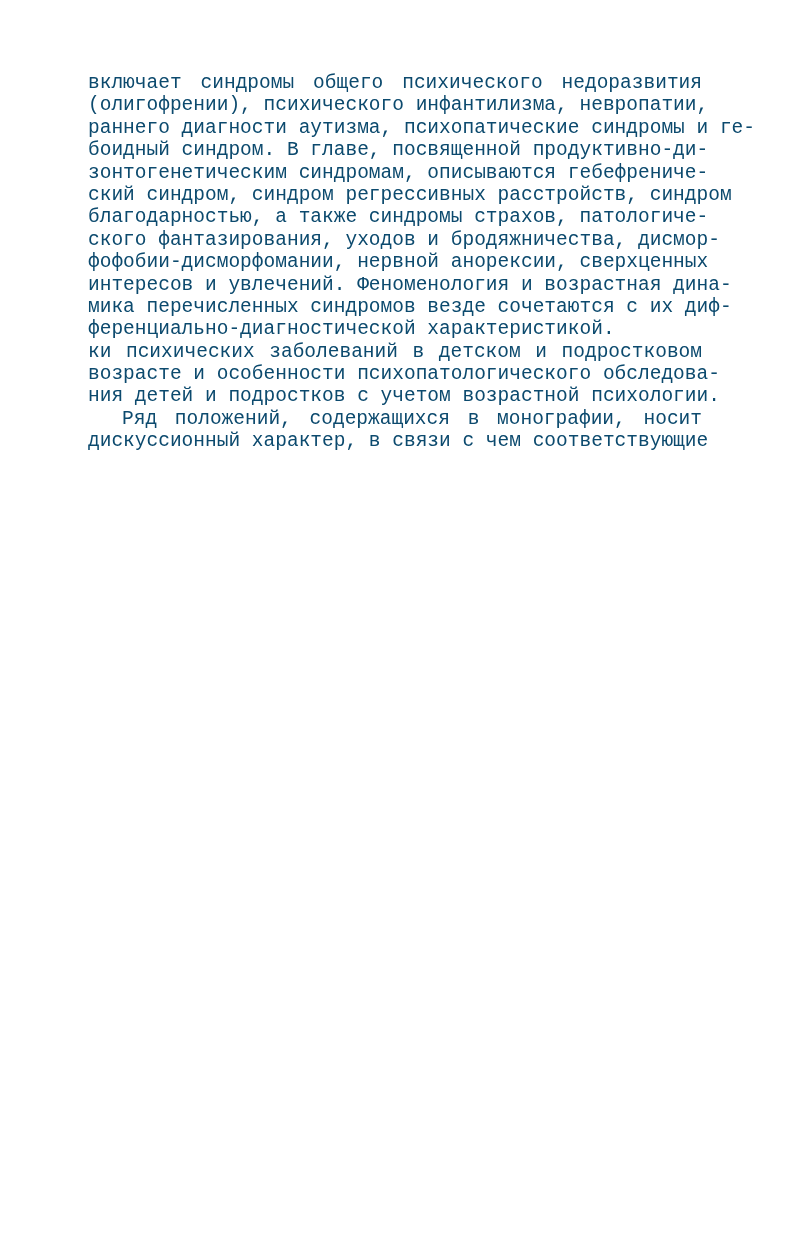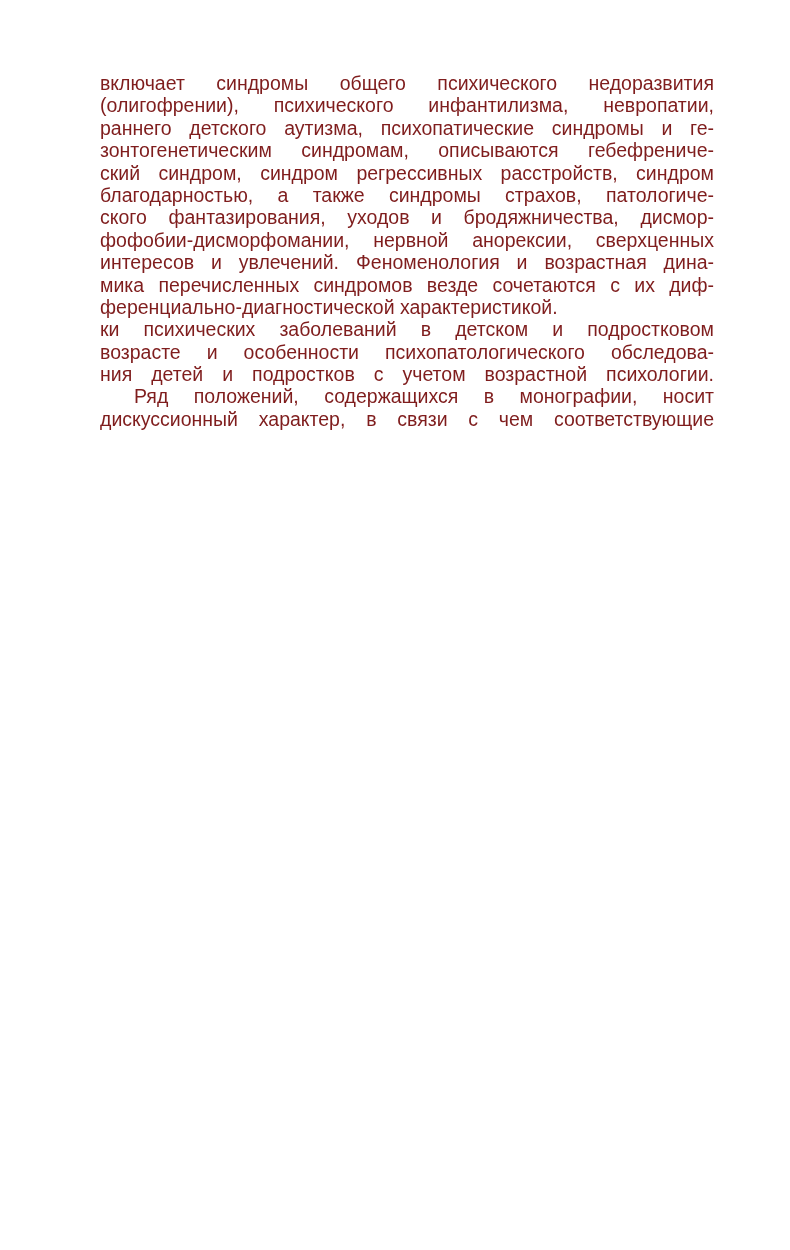--- a/index.html
+++ b/index.html
@@ -8,26 +8,26 @@
       background: #ffffff;
     }
     body {
       width: 790px;
       height: 1250px;
       position: relative;
       overflow: hidden;
     }
     .page {
       position: absolute;
-      left: 100px;
+      left: 88px;
       top: 72px;
       width: 614px;
-      font-family: Liberation Sans, sans-serif;
+      font-family: Liberation Mono, monospace;
       font-size: 19.5px;
-      color: #7f1d1d;
+      color: #0c4a6e;
     }
     .line {
       height: 22.4px;
       line-height: 22.4px;
       text-align: justify;
       text-align-last: justify;
       white-space: nowrap;
       overflow: visible;
     }
     .line.last {
@@ -54,21 +54,22 @@
     }
   </style>
 </head>
 <body>
 
 <div class="page">
 
   <div class="para">
     <div class="line">включает синдромы общего  психического  недоразвития</div>
     <div class="line">(олигофрении), психического инфантилизма, невропатии,</div>
-    <div class="line">раннего детского аутизма, психопатические синдромы и ге-</div>
+    <div class="line">раннего диагности аутизма, психопатические синдромы и ге-</div>
+    <div class="line">боидный синдром. В главе, посвященной продуктивно-ди-</div>
     <div class="line">зонтогенетическим синдромам, описываются гебефрениче-</div>
     <div class="line">ский синдром, синдром регрессивных расстройств, синдром</div>
     <div class="line">благодарностью, а также синдромы страхов, патологиче-</div>
     <div class="line">ского фантазирования, уходов и бродяжничества, дисмор-</div>
     <div class="line">фофобии-дисморфомании, нервной анорексии, сверхценных</div>
     <div class="line">интересов и увлечений. Феноменология и возрастная дина-</div>
     <div class="line">мика перечисленных синдромов везде сочетаются с их диф-</div>
     <div class="line last">ференциально-диагностической  характеристикой.</div>
   </div>
 

